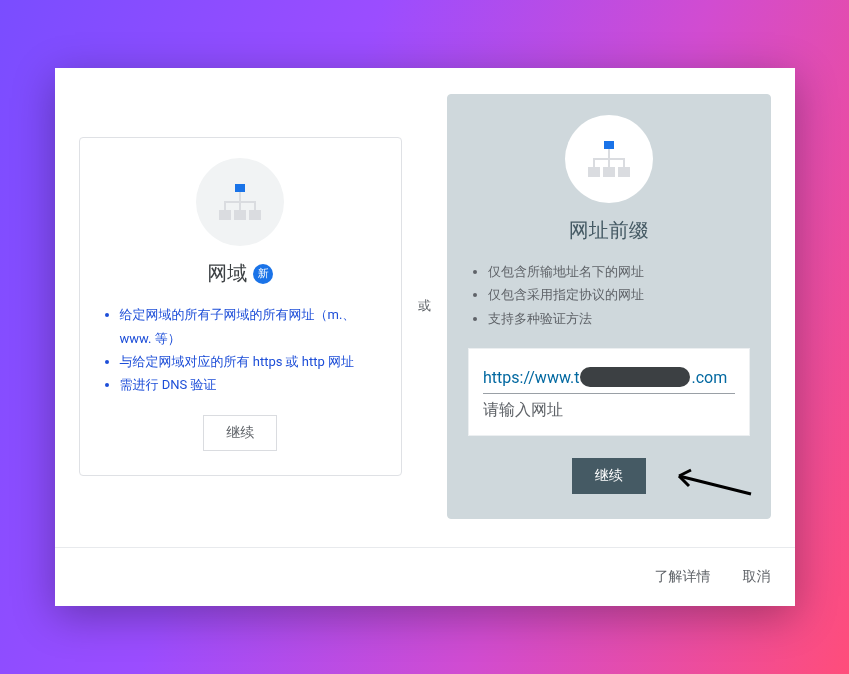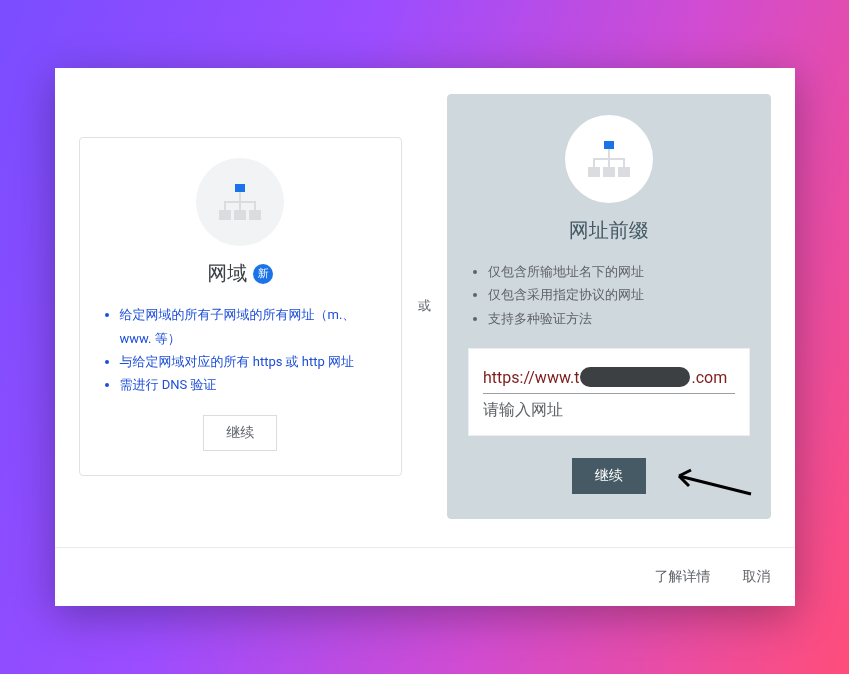--- a/index.html
+++ b/index.html
@@ -113,21 +113,21 @@
     font-family: inherit;
   }
   .text-input::placeholder { color: #9aa0a6; }
   .input-hint {
     font-size: 16px;
     color: #5f6368;
     margin-top: 6px;
   }
   .url-display {
     font-size: 16px;
-    color: #7f1d1d;
+    color: #0369a1;
     display: flex;
     align-items: center;
     border-bottom: 1px solid #9aa0a6;
     padding: 2px 0 6px 0;
   }
   .url-redact {
     display: inline-block;
     width: 110px;
     height: 20px;
     background: #3c4043;

